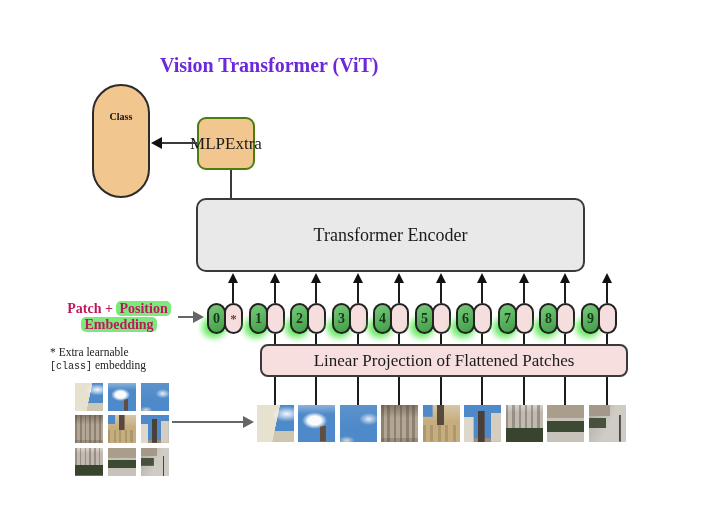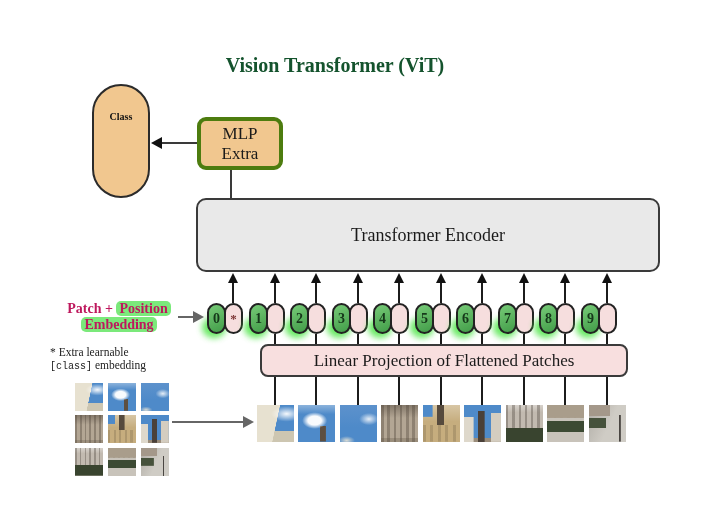--- a/index.html
+++ b/index.html
@@ -1,35 +1,35 @@
 <!DOCTYPE html>
 <html><head>
 <meta charset="utf-8">
 <style>
   html,body{margin:0;padding:0;background:#fff;}
   #canvas{position:relative;width:720px;height:527px;background:#ffffff;overflow:hidden;
           font-family:"Liberation Serif",serif;color:#1a1a1a;}
   .abs{position:absolute;}
 
   
-  #title{left:160px;top:54px;width:350px;text-align:center;font-size:20px;font-weight:bold;color:#14532d;}
+  #title{left:160px;top:54px;width:350px;font-size:20px;font-weight:bold;color:#6d28d9;}
 
   
   #class-oval{left:92px;top:84px;width:58px;height:114px;border:2px solid #2b2b2b;border-radius:31px;
               background:#f1c78f;text-align:center;box-sizing:border-box;padding-top:22px;}
   #class-oval .heading{font-weight:bold;font-size:10px;line-height:17px;color:#111;}
   #class-oval .item{font-size:13px;line-height:16px;color:#222;}
 
   
-  #mlp-box{left:197px;top:117px;width:86px;height:53px;border:4px solid #4d7c0f;border-radius:9px;
-           background:#f1c78f;box-sizing:border-box;display:flex;flex-direction:column;
+  #mlp-box{left:197px;top:117px;width:58px;height:53px;border:2px solid #4d7c0f;border-radius:9px;
+           background:#f1c78f;box-sizing:border-box;display:flex;flex-direction:row;
            align-items:center;justify-content:center;font-size:17px;line-height:20px;color:#1a1a1a;}
 
   
-  #encoder-box{left:196px;top:198px;width:464px;height:74px;border:2px solid #3a3a3a;border-radius:10px;
+  #encoder-box{left:196px;top:198px;width:389px;height:74px;border:2px solid #3a3a3a;border-radius:10px;
                background:#e9e9e9;box-sizing:border-box;display:flex;align-items:center;justify-content:center;
                font-size:18px;color:#1a1a1a;}
 
   
   #proj-box{left:260px;top:344px;width:368px;height:33px;border:2px solid #3a3a3a;border-radius:8px;
             background:#f8dfdf;box-sizing:border-box;display:flex;align-items:center;justify-content:center;
             font-size:17px;color:#1a1a1a;}
 
   
   .vline{position:absolute;width:2px;background:#1c1c1c;}

